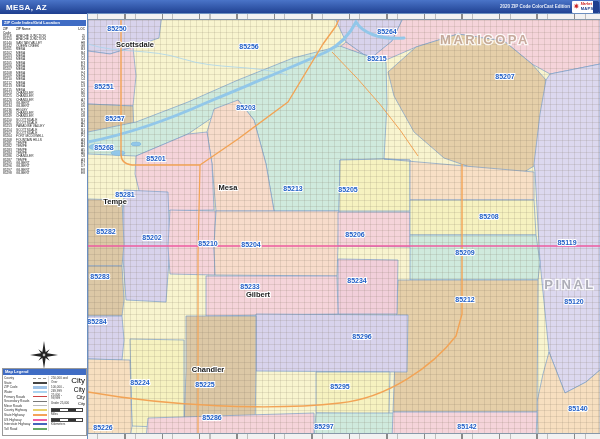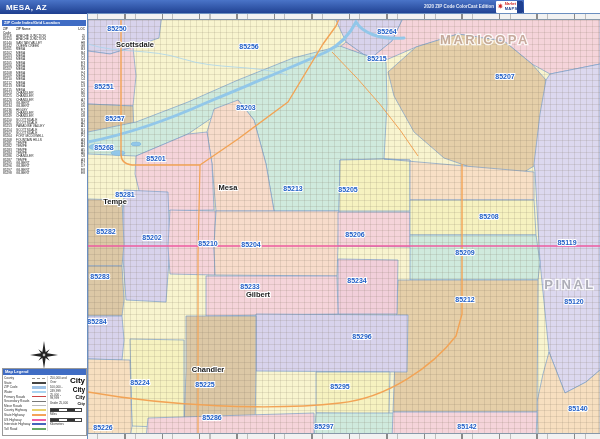--- a/index.html
+++ b/index.html
@@ -1,19 +1,19 @@
 <!DOCTYPE html>
 <html><head>
 <meta charset="utf-8">
 <style>
   html,body{margin:0;padding:0;background:#e8e8e8;}
   .stage{position:relative;width:600px;height:439px;background:#ffffff;overflow:hidden;
          font-family:"Liberation Sans",sans-serif;}
   
-  .titlebar{position:absolute;left:0;top:0;width:524px;height:14px;
+  .titlebar{position:absolute;left:0;top:0;width:600px;height:14px;
     background:linear-gradient(#4a74c8,#1e3f8f);display:flex;align-items:center;}
   .titlebar .maintitle{color:#fff;font-weight:bold;font-size:8px;letter-spacing:.4px;margin-left:6px;}
   .titlebar .edition{position:absolute;right:30px;top:4px;color:#e8edf8;font-size:4.5px;font-weight:bold;}
   .logo{position:absolute;right:1px;top:1px;width:27px;height:12px;background:#fff;border-radius:1px;
         display:flex;align-items:center;overflow:hidden;}
   .logo .star{color:#cc2222;font-size:8px;line-height:8px;margin-left:1px;}
   .logo .lwords{display:flex;flex-direction:column;margin-left:1px;}
   .logo .l1{color:#cc2222;font-style:italic;font-size:3.5px;line-height:3.5px;font-weight:bold;}
   .logo .l2{color:#1e3f8f;font-size:4px;line-height:4px;font-weight:bold;letter-spacing:.3px;}
   .logo .lbox{margin-left:auto;width:6px;height:12px;background:#1e3f8f;}
@@ -30,21 +30,21 @@
   .legend{position:absolute;left:2px;top:354px;width:83px;height:66px;border:1px solid #999;background:#fff;}
   .ltitle{background:#3f6cc4;color:#fff;font-size:4px;line-height:6px;padding-left:2px;font-weight:bold;}
   .lbody{display:flex;padding:1px;}
   .lcol1{width:44px;}
   .lcol2{flex:1;border-left:1px solid #ddd;padding-left:2px;}
   .lrow{display:flex;align-items:center;height:4.6px;font-size:3.2px;color:#333;}
   .lrow .llab{flex:1;overflow:hidden;white-space:nowrap;}
   .lswatch{width:14px;margin-right:1px;}
   .cityrow{display:flex;align-items:center;justify-content:space-between;color:#333;margin-bottom:1px;}
   .cityrow .cap{font-size:3px;width:20px;line-height:3.2px;}
-  .cityrow .sample{font-weight:bold;color:#000;}
+  .cityrow .sample{font-weight:normal;color:#000;}
   .scalerow{margin-top:1.5px;}
   .scalebar{height:2.5px;border:0.5px solid #444;background:
      repeating-linear-gradient(90deg,#333 0 8px,#fff 8px 16px);width:30px;}
   .scalelab{font-size:3px;color:#333;}
   
   .map{position:absolute;left:88px;top:14px;width:512px;height:425px;overflow:hidden;
        outline:1px solid #6b8fc0;}
   .map svg{position:absolute;left:0;top:0;}
   .ruler{position:absolute;left:0;width:512px;height:5px;z-index:5;
      background:repeating-linear-gradient(90deg,#f2f2f2 0 9px,#bdbdbd 9px 10px,#f2f2f2 10px 36px,#8a8a8a 36px 37.5px);}

